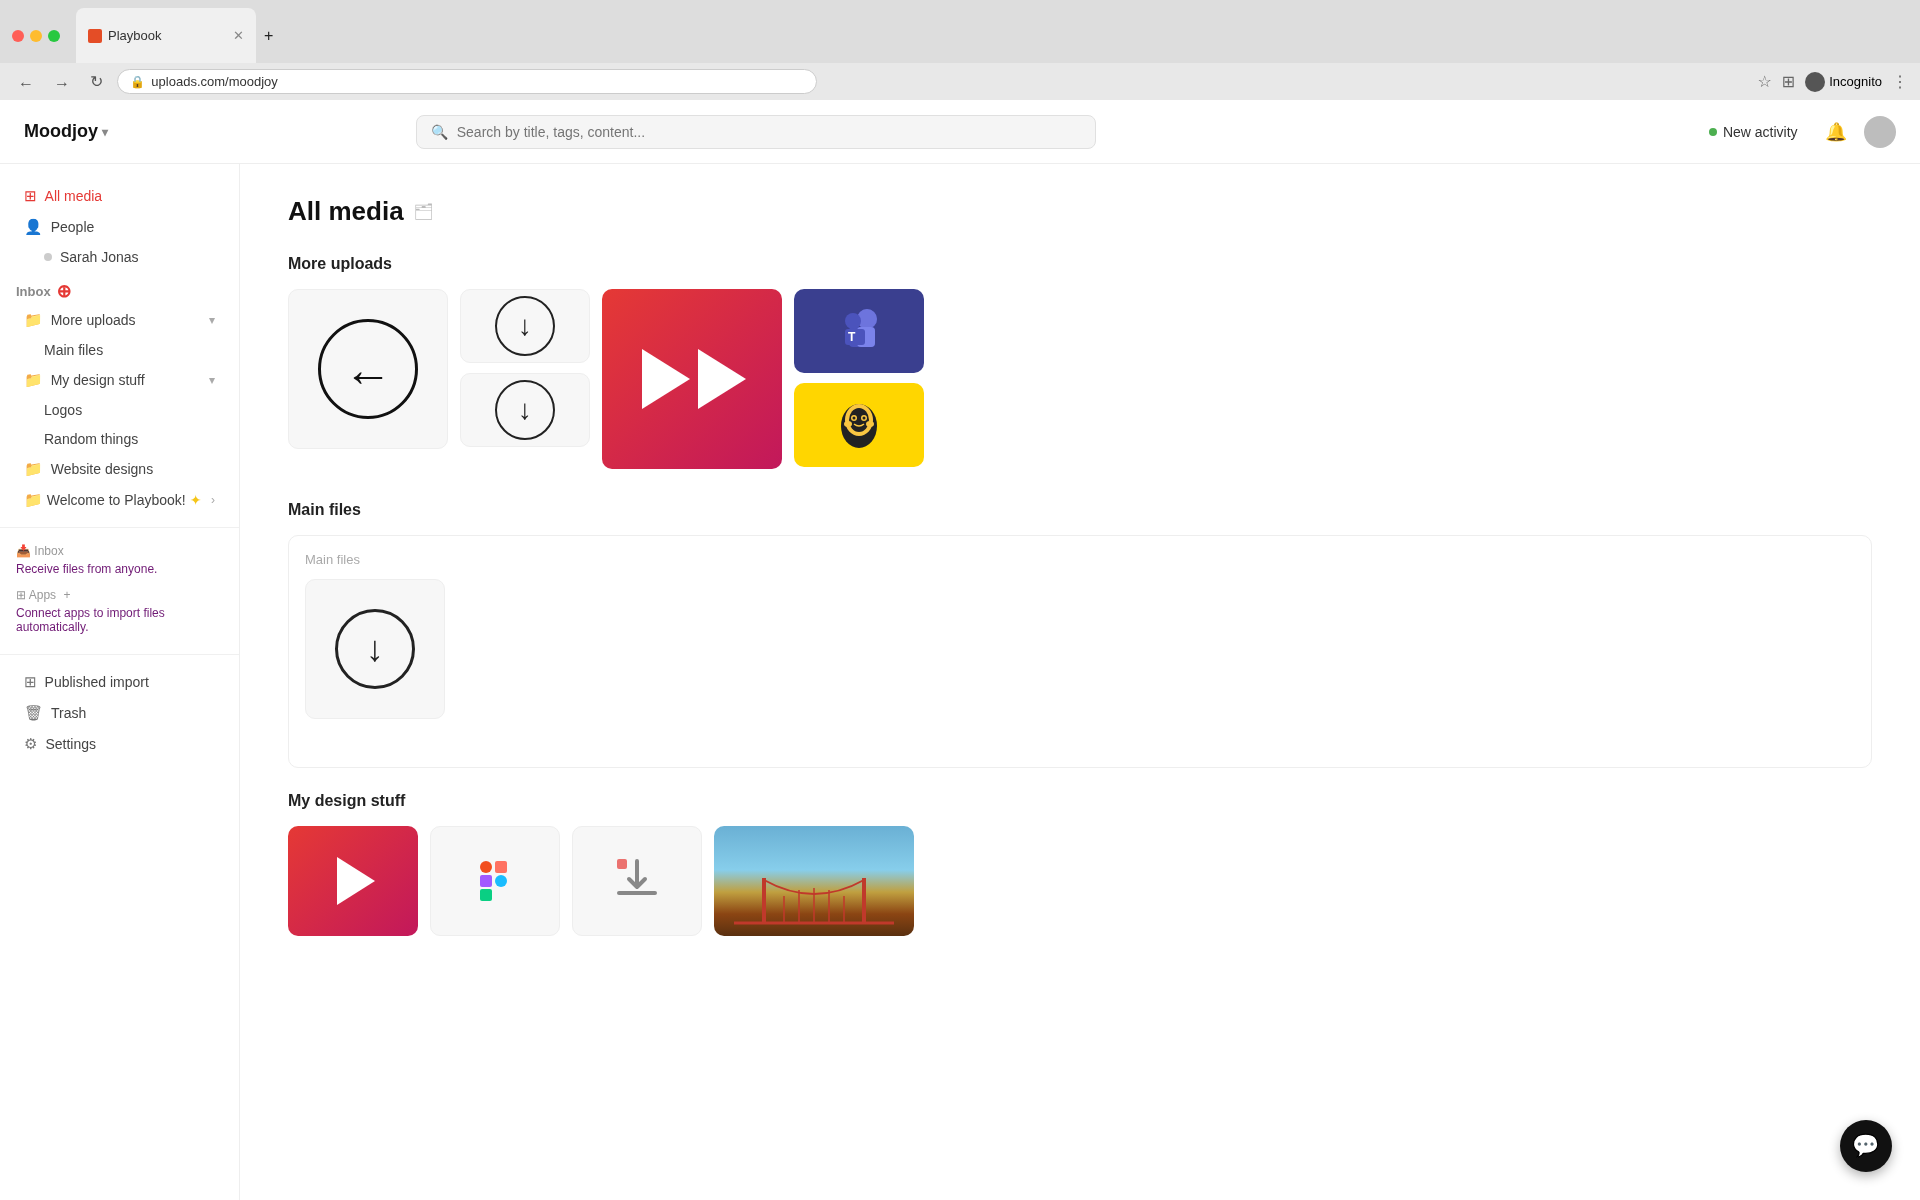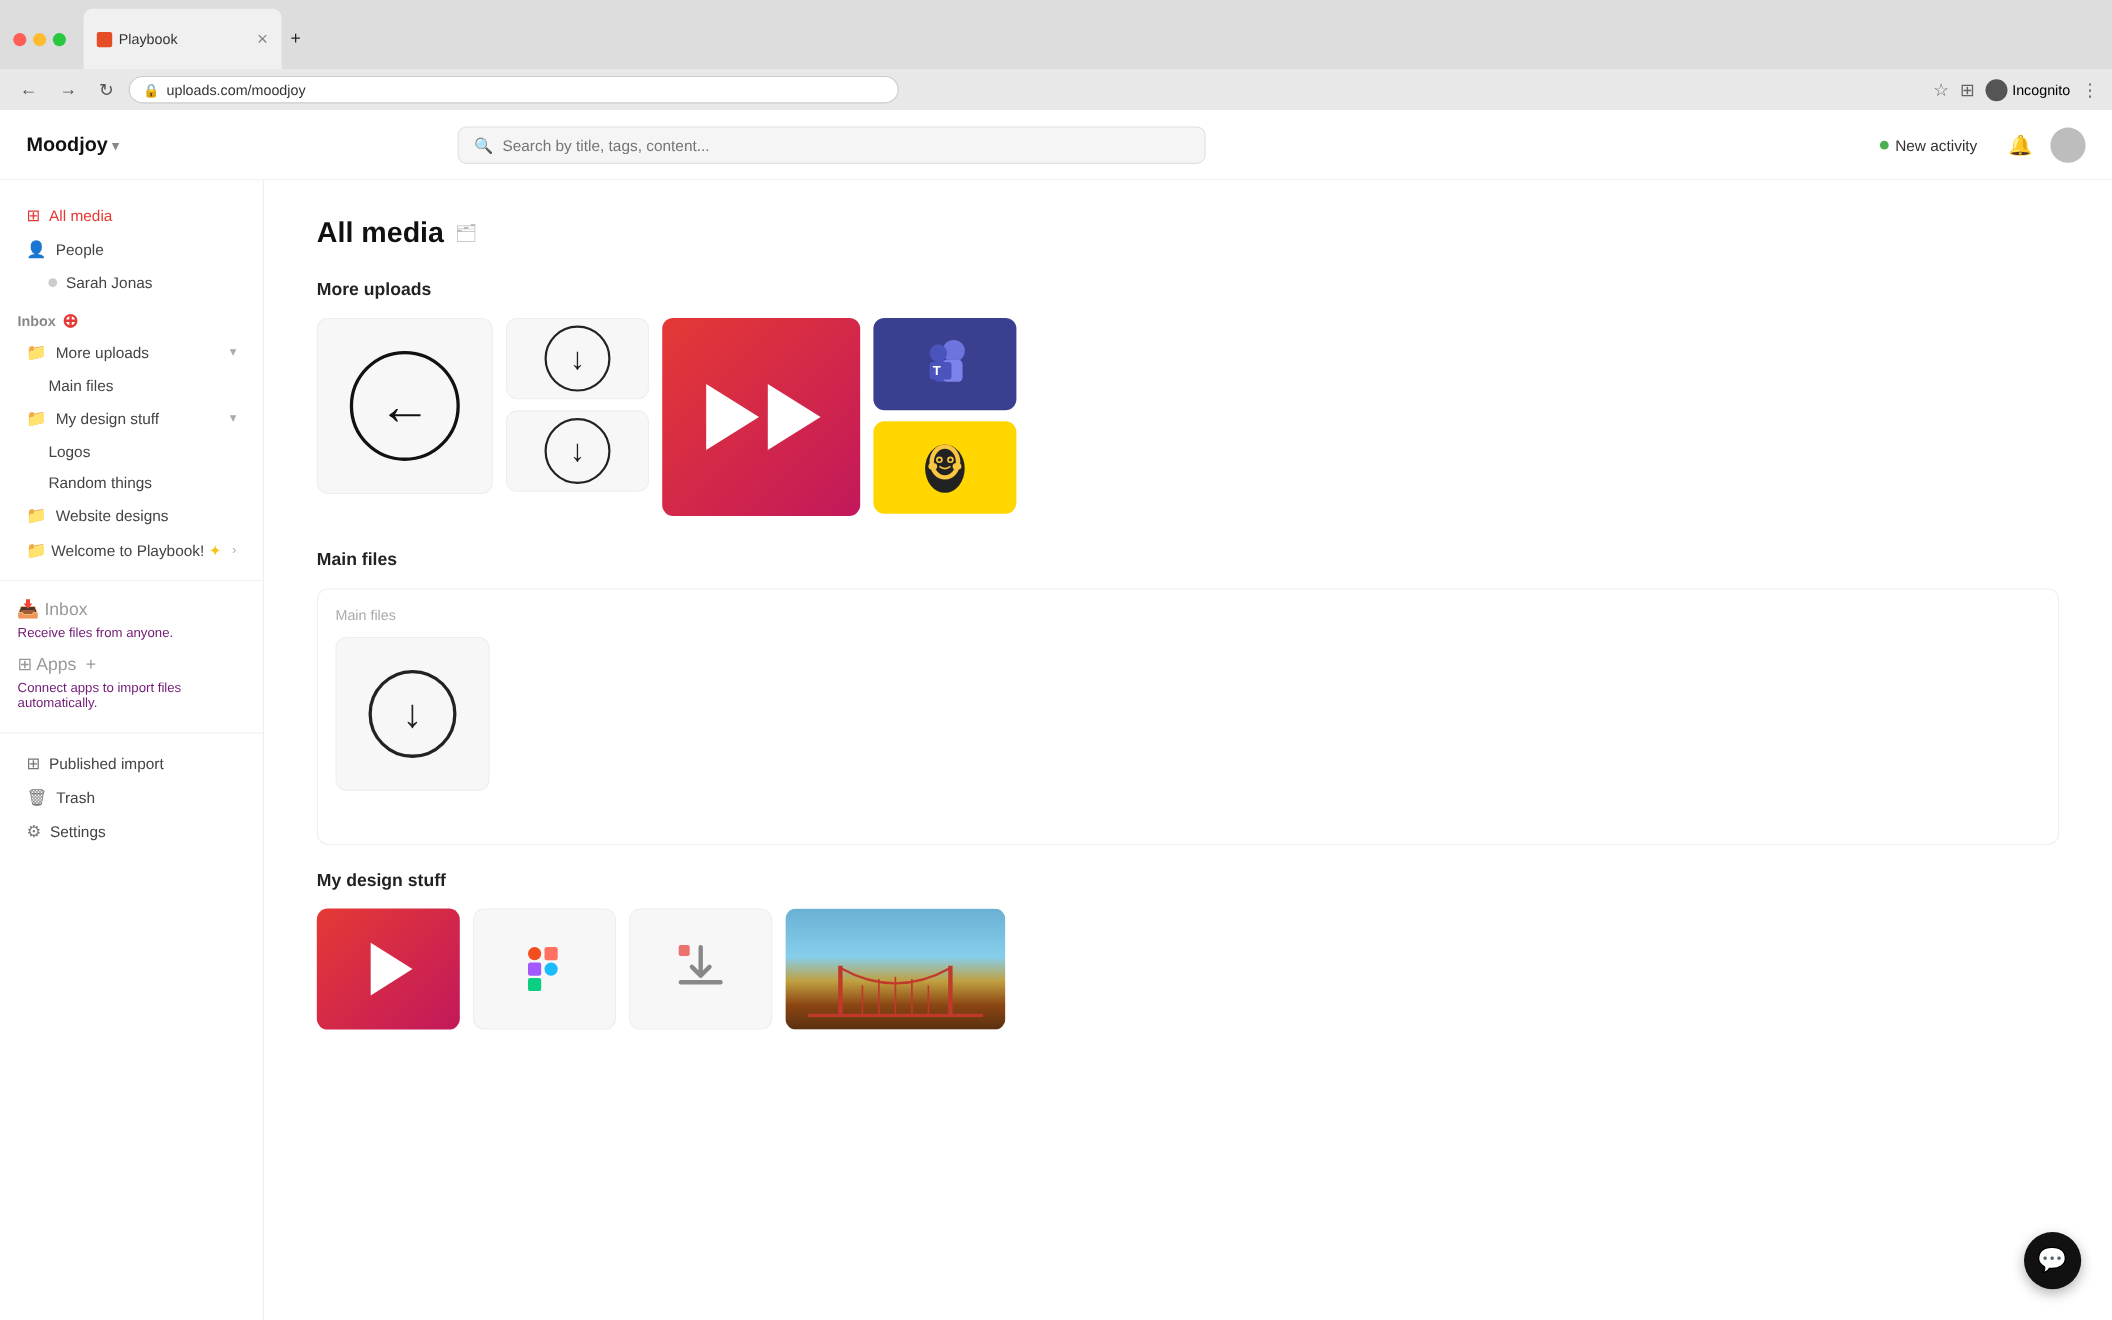--- a/index.html
+++ b/index.html
@@ -44,21 +44,21 @@
     .sidebar { width: 240px; min-width: 240px; border-right: 1px solid #eee; padding: 16px 0; overflow-y: auto; background: #fff; }
     .sidebar-item { display: flex; align-items: center; gap: 8px; padding: 6px 16px; cursor: pointer; font-size: 14px; color: #444; border-radius: 6px; margin: 1px 8px; transition: background 0.15s; }
     .sidebar-item.active { color: #e53935; font-weight: 500; }
     .sidebar-item.active .sidebar-icon { color: #e53935; }
     .sidebar-icon { font-size: 15px; color: #777; flex-shrink: 0; }
     .sidebar-section-label { font-size: 13px; color: #888; font-weight: 600; padding: 10px 16px 4px 16px; display: flex; align-items: center; gap: 6px; }
     .sidebar-section-label .add-btn { color: #e53935; cursor: pointer; font-size: 18px; line-height: 1; }
     .sidebar-child { padding-left: 36px; }
     .sidebar-collapse { margin-left: auto; color: #aaa; font-size: 12px; }
     .sidebar-divider { height: 1px; background: #f0f0f0; margin: 12px 0; }
-    .sidebar-secondary { font-size: 16px; color: #999; padding: 4px 16px 2px 16px; }
+    .sidebar-secondary { font-size: 12px; color: #999; padding: 4px 16px 2px 16px; }
     .sidebar-secondary-text { font-size: 12px; color: #701a75; padding: 2px 16px 8px 16px; }
 
     
     .content { flex: 1; overflow-y: auto; padding: 32px 48px; background: #fff; }
     .page-title { display: flex; align-items: center; gap: 10px; margin-bottom: 28px; }
     .page-title h1 { font-size: 26px; font-weight: 700; color: #111; }
     .page-title .edit-icon { color: #bbb; font-size: 16px; cursor: pointer; }
 
     .section-label { font-size: 16px; font-weight: 600; color: #222; margin-bottom: 16px; }
     .media-grid { display: flex; flex-wrap: wrap; gap: 12px; margin-bottom: 32px; }

